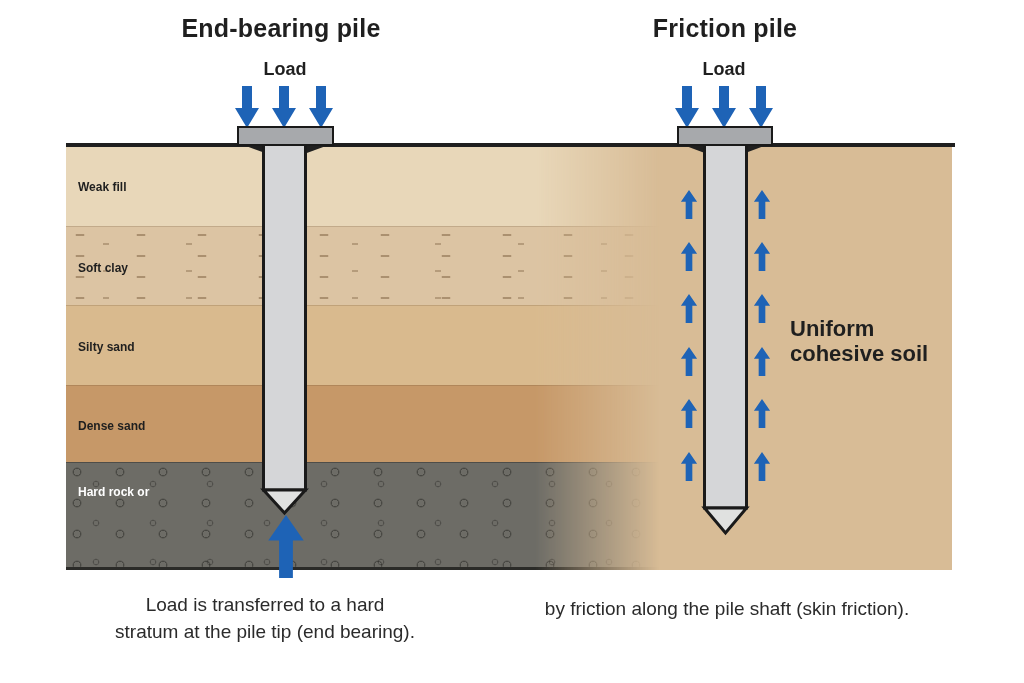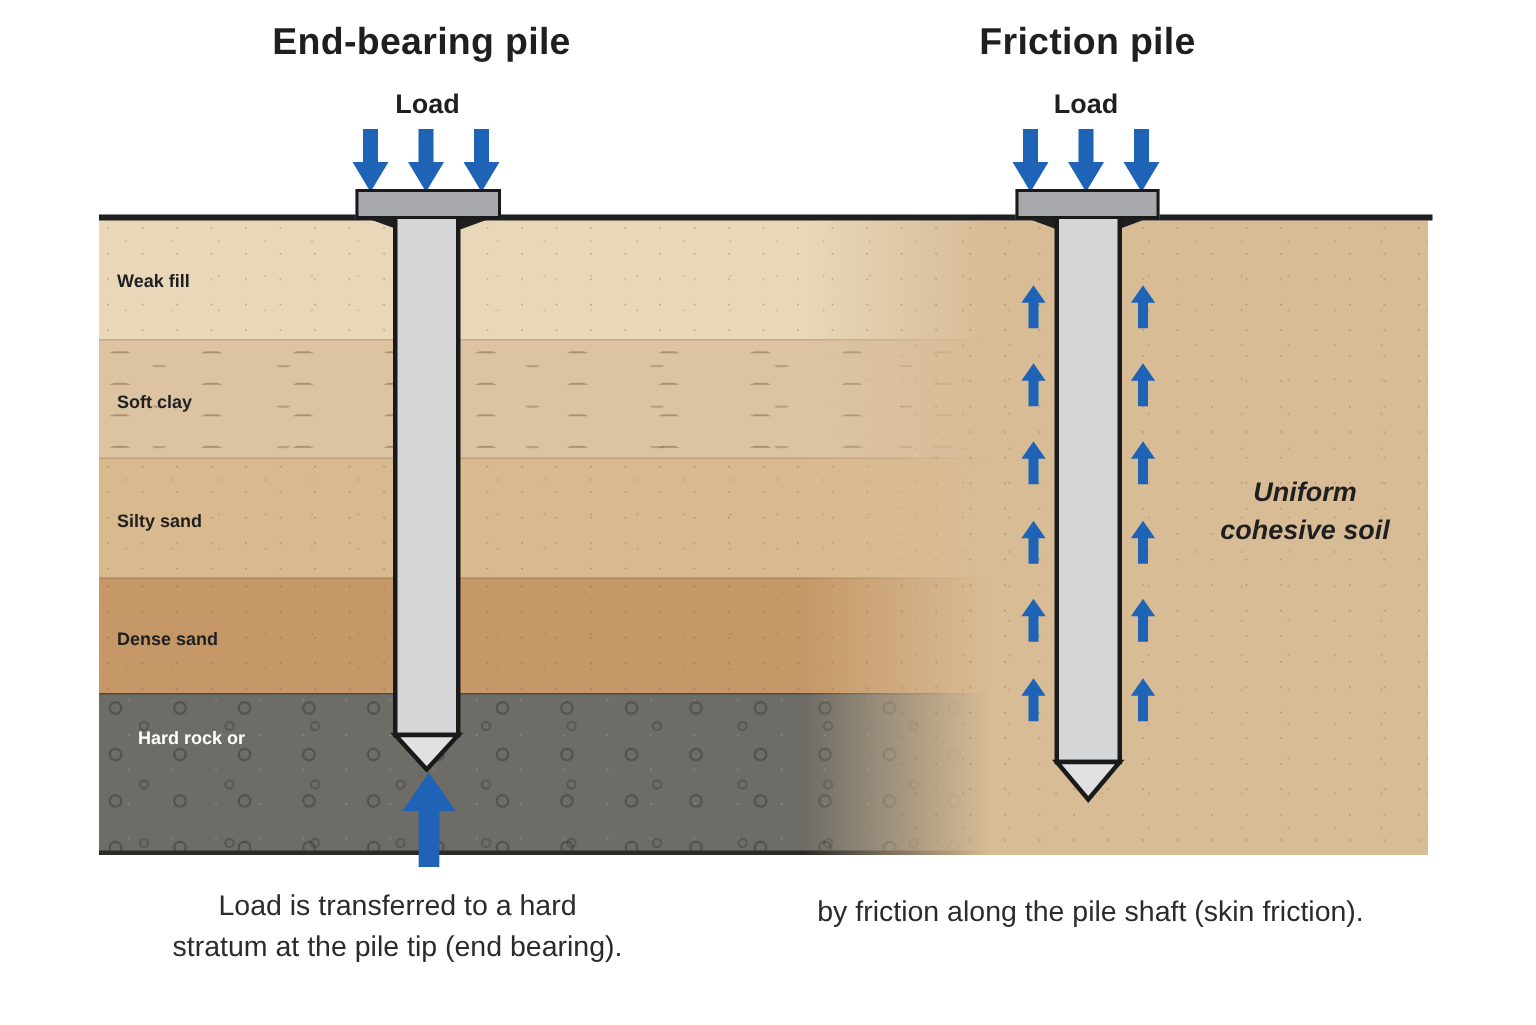--- a/index.html
+++ b/index.html
@@ -5,21 +5,21 @@
   html,body{margin:0;padding:0;background:#ffffff;}
   .stage{
     position:relative;width:1024px;height:683px;background:#ffffff;overflow:hidden;
     font-family:"Liberation Sans","DejaVu Sans",sans-serif;color:#1f1f1f;
   }
   .abs{position:absolute;}
   .title{font-size:25px;font-weight:700;text-align:center;letter-spacing:.2px;}
   .load-label{font-size:18px;font-weight:700;text-align:center;}
   .layer-label{font-size:12px;font-weight:700;line-height:26px;}
   .layer-label.white{color:#ffffff;}
-  .uniform-label{font-size:18px;font-weight:700;text-align:center;line-height:25px;font-style:italic;}
+  .uniform-label{font-size:22px;font-weight:700;line-height:25px;}
   .caption{font-size:19px;line-height:27px;text-align:center;color:#2b2b2b;}
   
   .surface-line{background:#1f1f1f;}
   .ground-body{box-shadow:inset 0 0 0 0 transparent;}
   .speckle{
     background-image:
       radial-gradient(circle 1px at 6px 5px, rgba(105,74,42,.35) 60%, transparent 65%),
       radial-gradient(circle 1px at 18px 14px, rgba(105,74,42,.25) 60%, transparent 65%);
     background-size:23px 17px,31px 23px;
   }
@@ -104,21 +104,21 @@
       <div class="layer clay-dashes" style="top: 79px; height: 79px; background-color: rgb(220, 196, 163);"></div>
       <div class="layer speckle" style="top: 158px; height: 80px; background-color: rgb(217, 186, 142);"></div>
       <div class="layer speckle" style="top: 238px; height: 77px; background-color: rgb(198, 152, 104);"></div>
       <div class="layer rock" style="top: 315px; height: 104px; background-color: rgb(109, 108, 102);"></div>
     </div>
 
     <div class="abs layer-label" style="left:12px;top:27px;">Weak fill</div>
     <div class="abs layer-label" style="left:12px;top:108px;">Soft clay</div>
     <div class="abs layer-label" style="left:12px;top:187px;">Silty sand</div>
     <div class="abs layer-label" style="left:12px;top:266px;">Dense sand</div>
-    <div class="abs layer-label white" style="left:12px;top:332px;margin-left:14px;">
+    <div class="abs layer-label white" style="left:12px;top:332px;">
       <div>Hard rock or</div>
     </div>
 
     <div class="abs uniform-label" style="left:724px;top:169px;width:160px;">
       <div>Uniform</div>
       <div>cohesive soil</div>
     </div>
   </div>
 
   <div class="abs surface-line" style="left:66px;top:143px;width:889px;height:4px;"></div>

